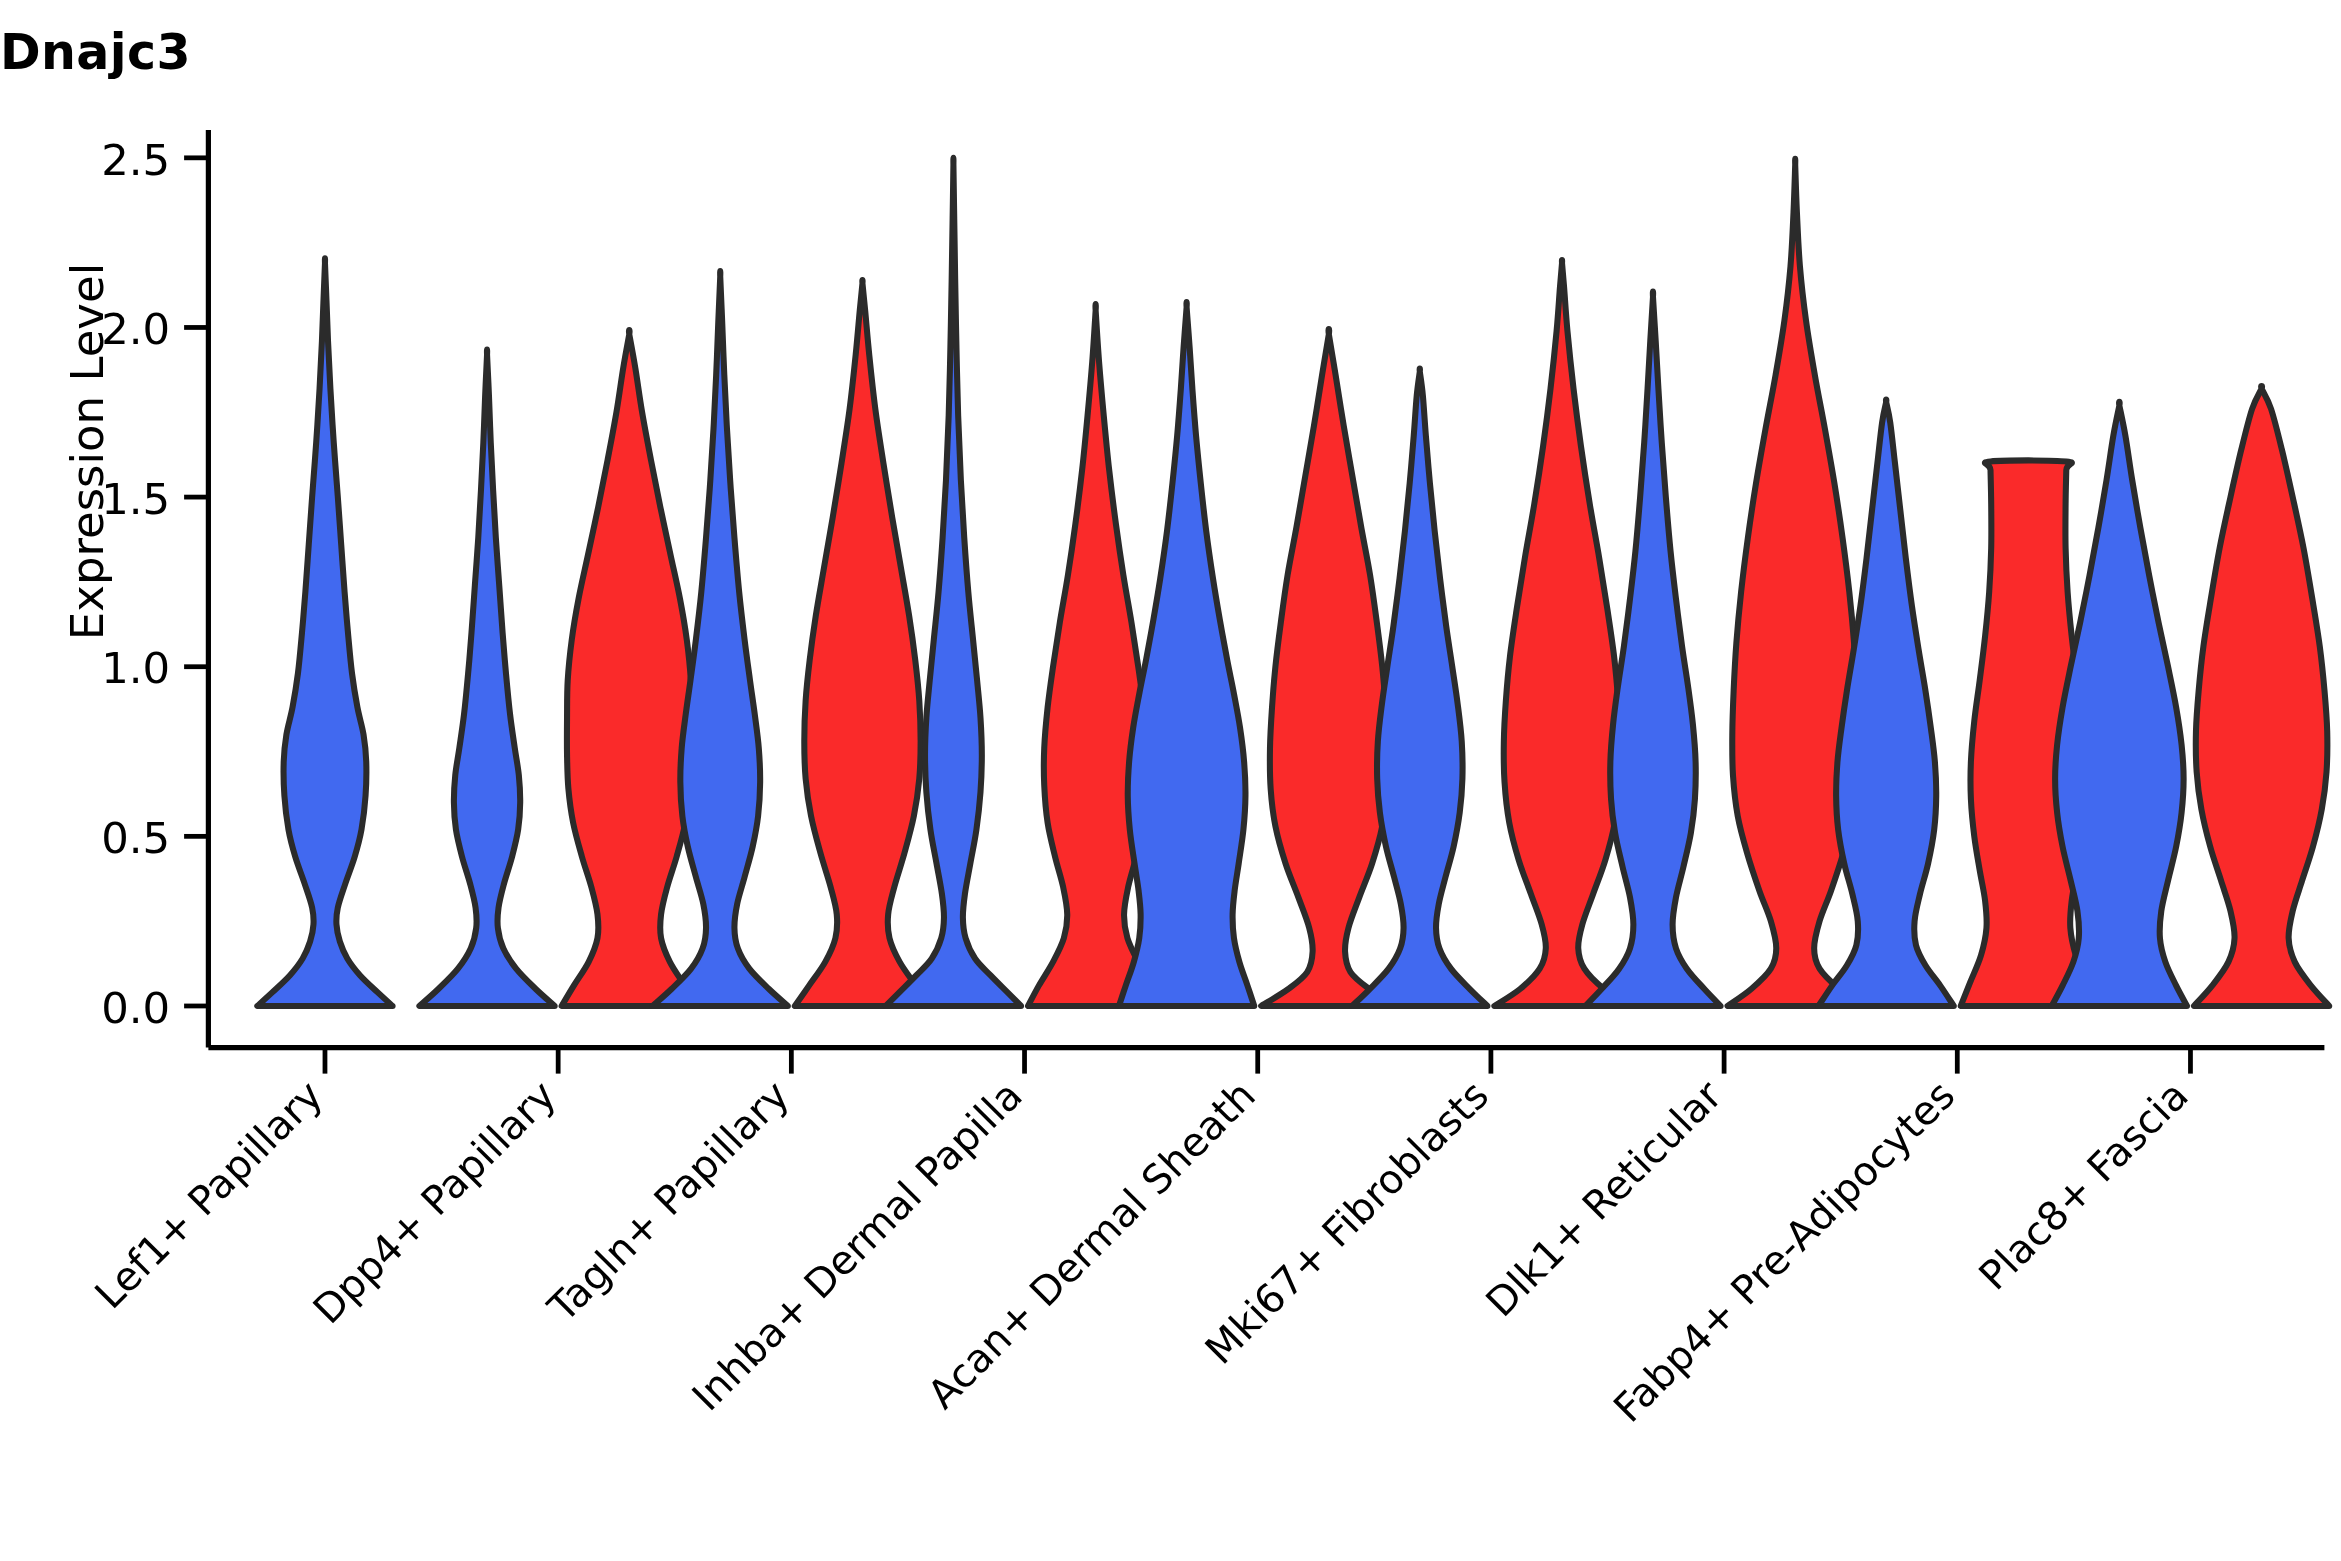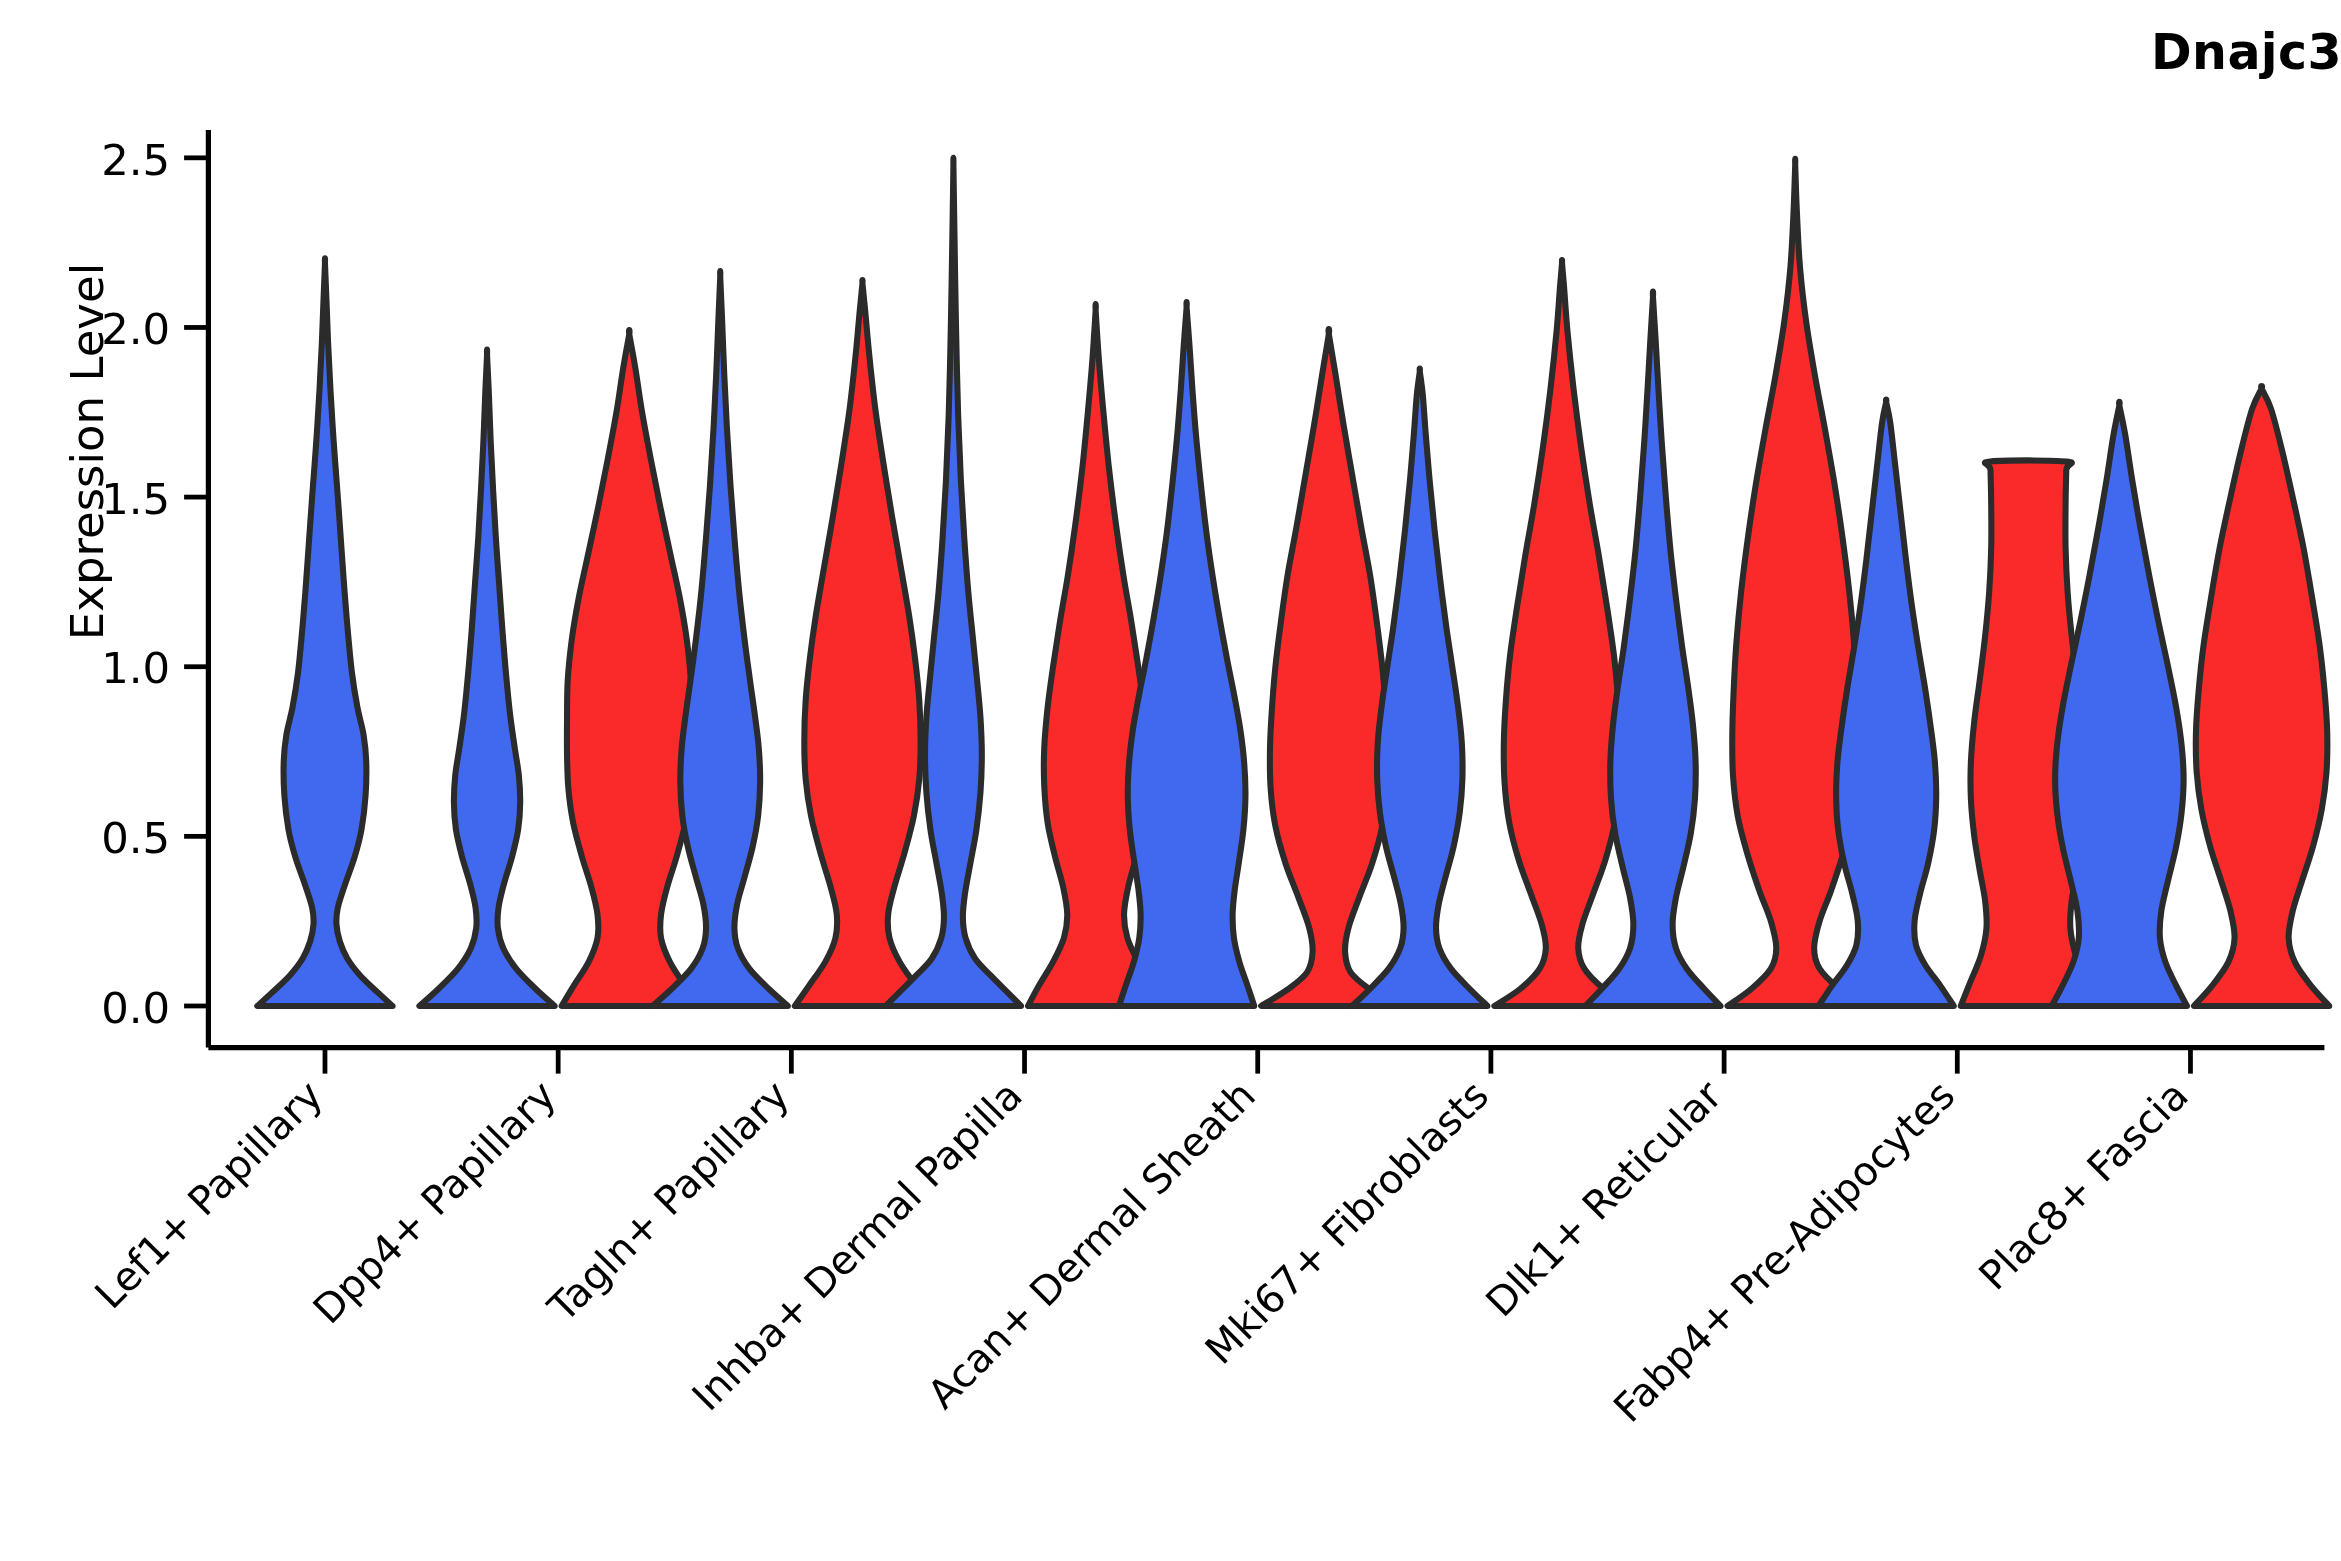--- a/index.html
+++ b/index.html
@@ -17,21 +17,21 @@
     position: relative;
     width: 2342px;
     height: 1561px;
     background: #ffffff;
   }
   #plot-title {
     position: absolute;
     left: 0;
     top: 24px;
     width: 2342px;
-    text-align: right;
+    text-align: left;
     font-size: 49px;
     font-weight: bold;
     color: #000000;
     letter-spacing: 0.4px;
   }
   #ylabel {
     position: absolute;
     left: -260px;
     top: 425px;
     width: 694px;

